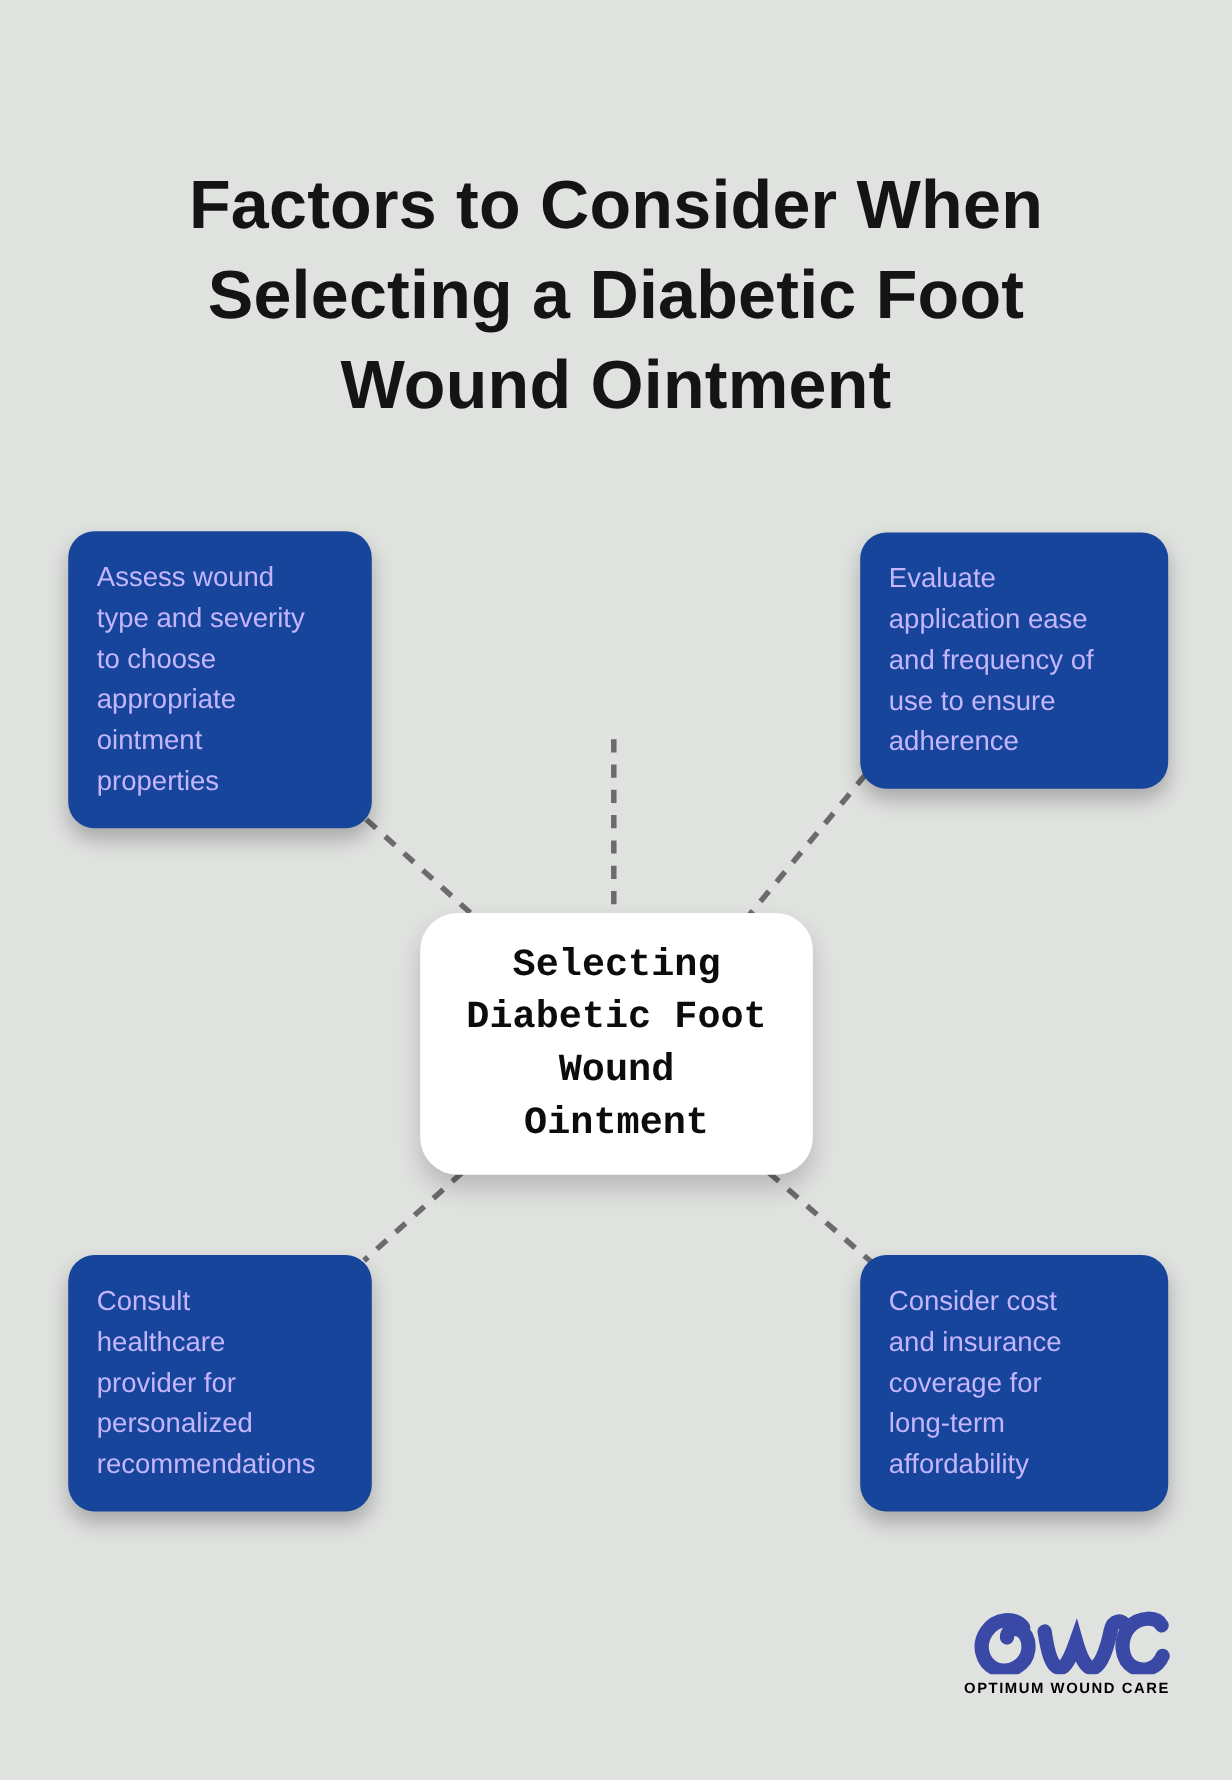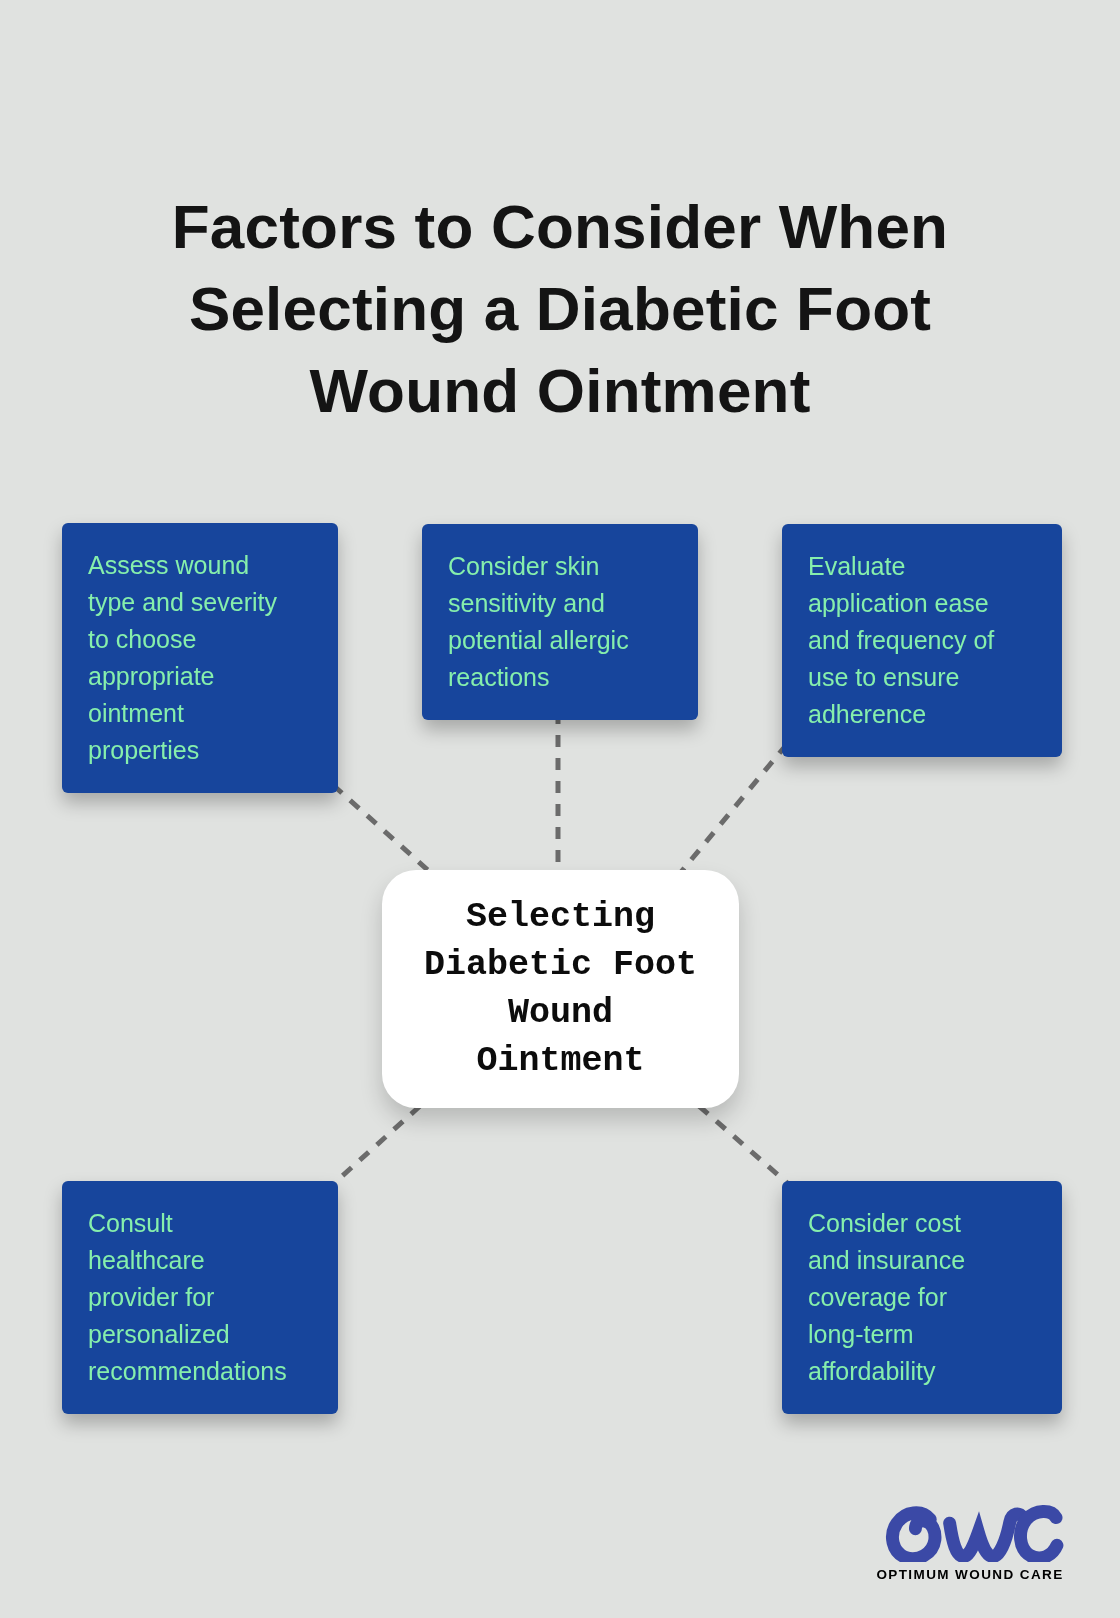--- a/index.html
+++ b/index.html
@@ -1,31 +1,31 @@
 <!DOCTYPE html>
 <html><head>
 <meta charset="utf-8">
 <style>
   html,body{margin:0;padding:0;}
   body{
     width:1120px;height:1618px;position:relative;overflow:hidden;
     background:#e0e2e0;
     font-family:"Liberation Sans", sans-serif;
   }
-  .canvas{position:absolute;inset:0;margin-top:40px;}
+  .canvas{position:absolute;inset:0;}
   .title{
     position:absolute;top:104px;left:50px;right:50px;
     text-align:center;font-weight:bold;font-size:62px;line-height:82px;
     color:#141414;white-space:pre-line;letter-spacing:.2px;
   }
   .connectors{position:absolute;left:0;top:0;pointer-events:none;}
   .factor{
     position:absolute;width:224px;
-    background:#17459c;color:#86efac;
-    border-radius:6px;padding:24px 26px;
+    background:#17459c;color:#c4b5fd;
+    border-radius:24px;padding:24px 26px;
     font-size:25px;line-height:37px;white-space:pre-line;
     box-shadow:0 10px 18px rgba(0,0,0,.25);
   }
   .f-tl{left:62px;top:483px;}
   .f-tm{left:422px;top:484px;}
   .f-tr{left:782px;top:484px;width:228px;}
   .f-bl{left:62px;top:1141px;}
   .f-br{left:782px;top:1141px;width:228px;}
   .center-node{
     position:absolute;left:382px;top:830px;width:357px;height:238px;
@@ -64,24 +64,20 @@
     </g>
   </svg>
 
   <div class="factor f-tl">Assess wound
 type and severity
 to choose
 appropriate
 ointment
 properties</div>
 
-  <div class="factor f-tm">Consider skin
-sensitivity and
-potential allergic
-reactions</div>
 
   <div class="factor f-tr">Evaluate
 application ease
 and frequency of
 use to ensure
 adherence</div>
 
   <div class="factor f-br">Consider cost
 and insurance
 coverage for

